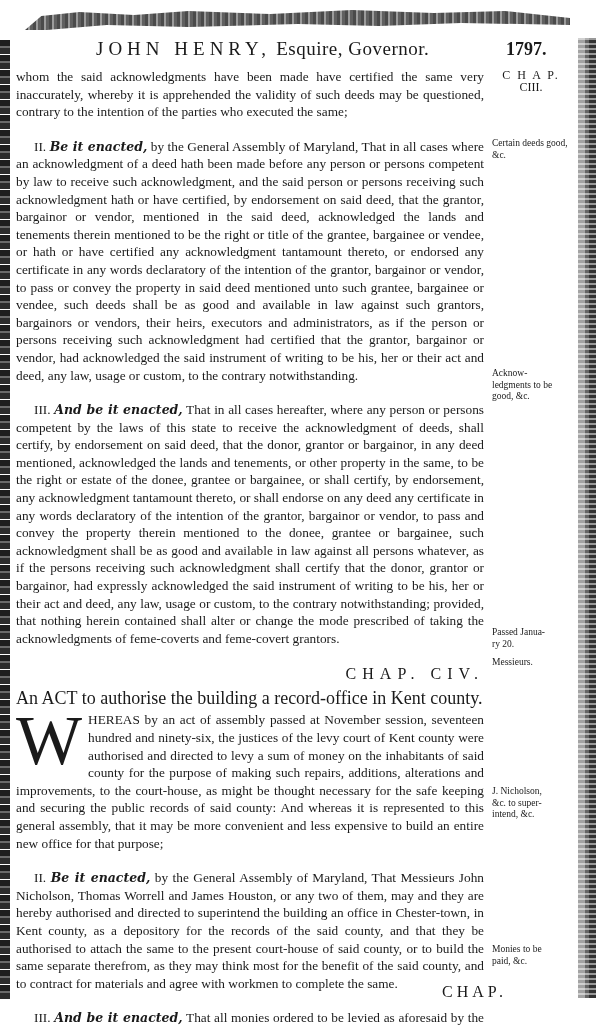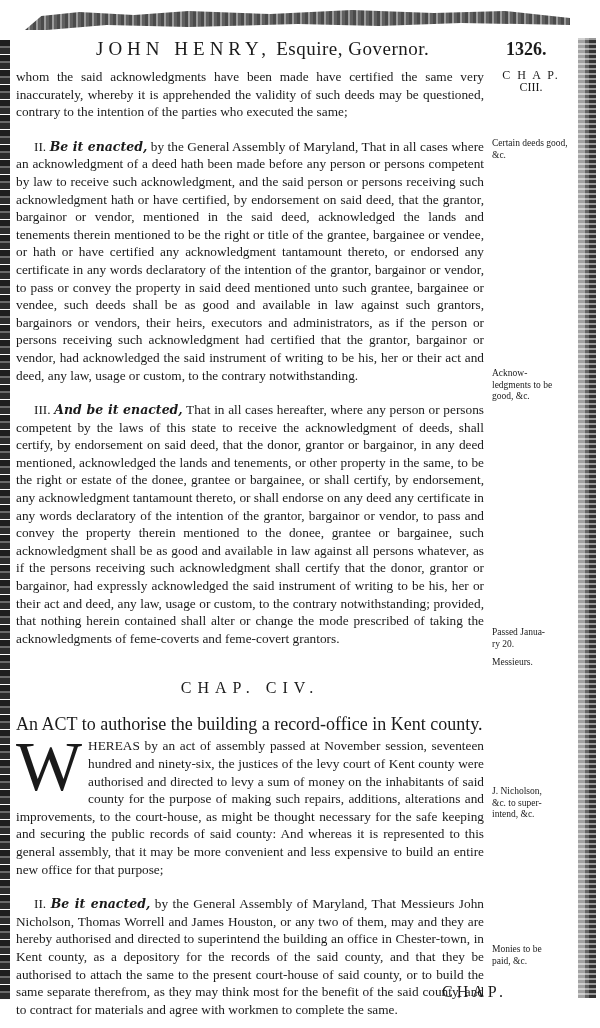--- a/index.html
+++ b/index.html
@@ -36,42 +36,42 @@
   .running-title .name { letter-spacing: 5px; font-size: 19px; }
   .year { position: absolute; left: 446px; top: 1px; font-size: 18px; font-weight: bold; }
   .main { position: absolute; left: 16px; top: 68px; width: 468px; }
   .para {
     font-size: 13.3px; line-height: 17.6px; text-align: justify; margin: 0;
     text-align-last: left;
   }
   .gap { height: 17px; }
   .bl { font-family: "DejaVu Serif", serif; font-weight: bold; font-size: 12.5px; font-style: italic; }
   .it { }
-  .chap-head { text-align: center; font-size: 16px; letter-spacing: 6px; margin-top: 32px; }
-  .act-title { font-size: 18px; line-height: 22px; white-space: nowrap; margin: 16px 0 2px 0; }
+  .chap-head { text-align: right; font-size: 16px; letter-spacing: 6px; margin-top: 18px; }
+  .act-title { font-size: 18px; line-height: 22px; white-space: nowrap; margin: 4px 0 2px 0; }
   .dropcap {
     float: left; font-size: 70px; line-height: 56px; margin: 2px 6px 0 0; height: 54px;
   }
   .margin-note {
     position: absolute; left: 492px; font-size: 9.5px; line-height: 11.5px; width: 78px;
   }
   .chap-catch {
     position: absolute; left: 442px; top: 983px; font-size: 16px; letter-spacing: 4px;
   }
 </style>
 </head>
 <body>
 
 <div class="top-edge"></div>
 <div class="left-edge"></div>
 <div class="right-edge"></div>
 
 <div class="header">
   <div class="running-title"><span class="name">JOHN HENRY,</span><span> Esquire, Governor.</span></div>
-  <div class="year">1326.</div>
+  <div class="year">1797.</div>
 </div>
 
 <div class="margin-note" style="top:70px; text-align:center; font-size:12px; letter-spacing:2px;">
   <div>C H A P.</div>
   <div style="letter-spacing:0;">CIII.</div>
 </div>
 <div class="margin-note" style="top:138px;">Certain deeds good, &amp;c.</div>
 <div class="margin-note" style="top:368px; width:62px;">Acknow- ledgments to be good, &amp;c.</div>
 <div class="margin-note" style="top:627px; width:60px;">Passed Janua- ry 20.</div>
 <div class="margin-note" style="top:657px;">Messieurs.</div>

